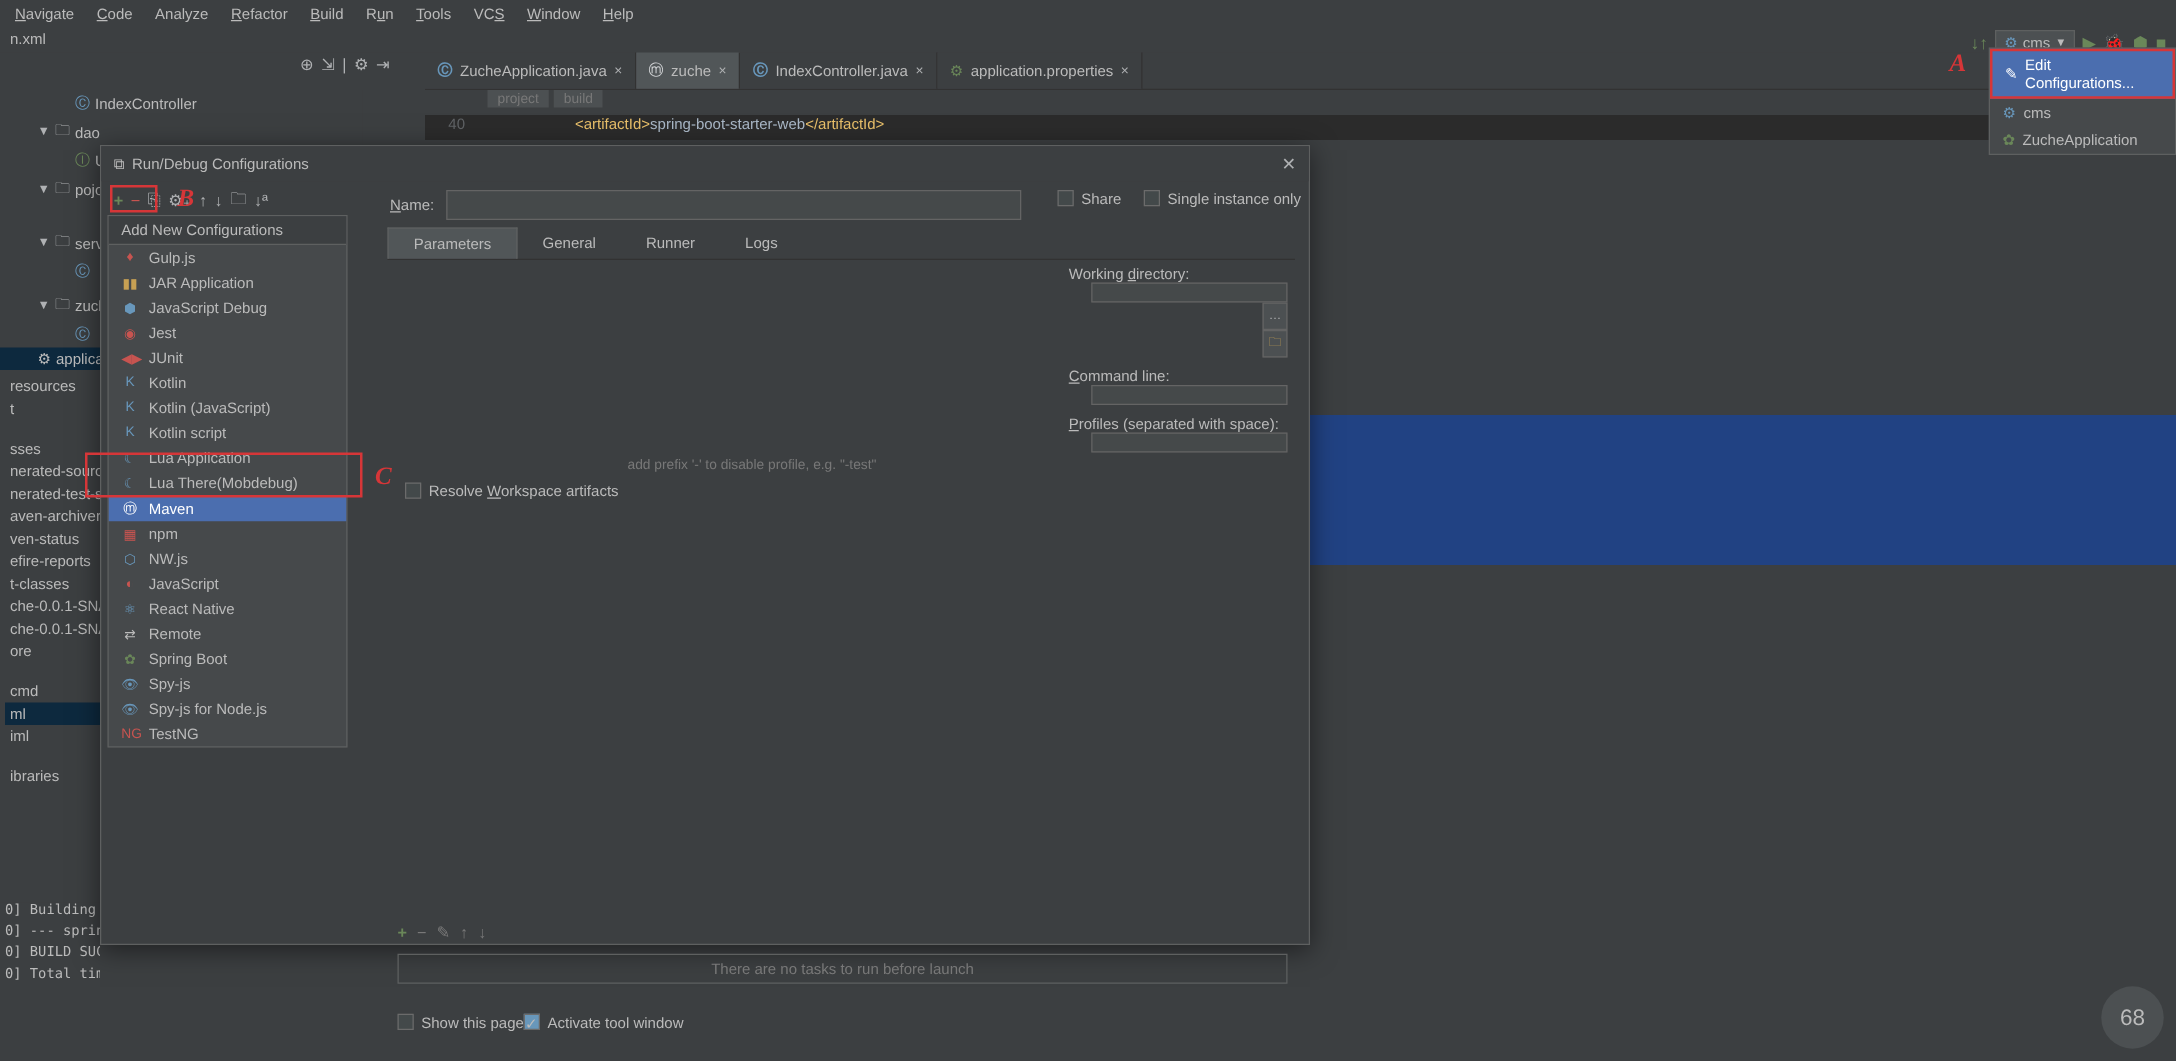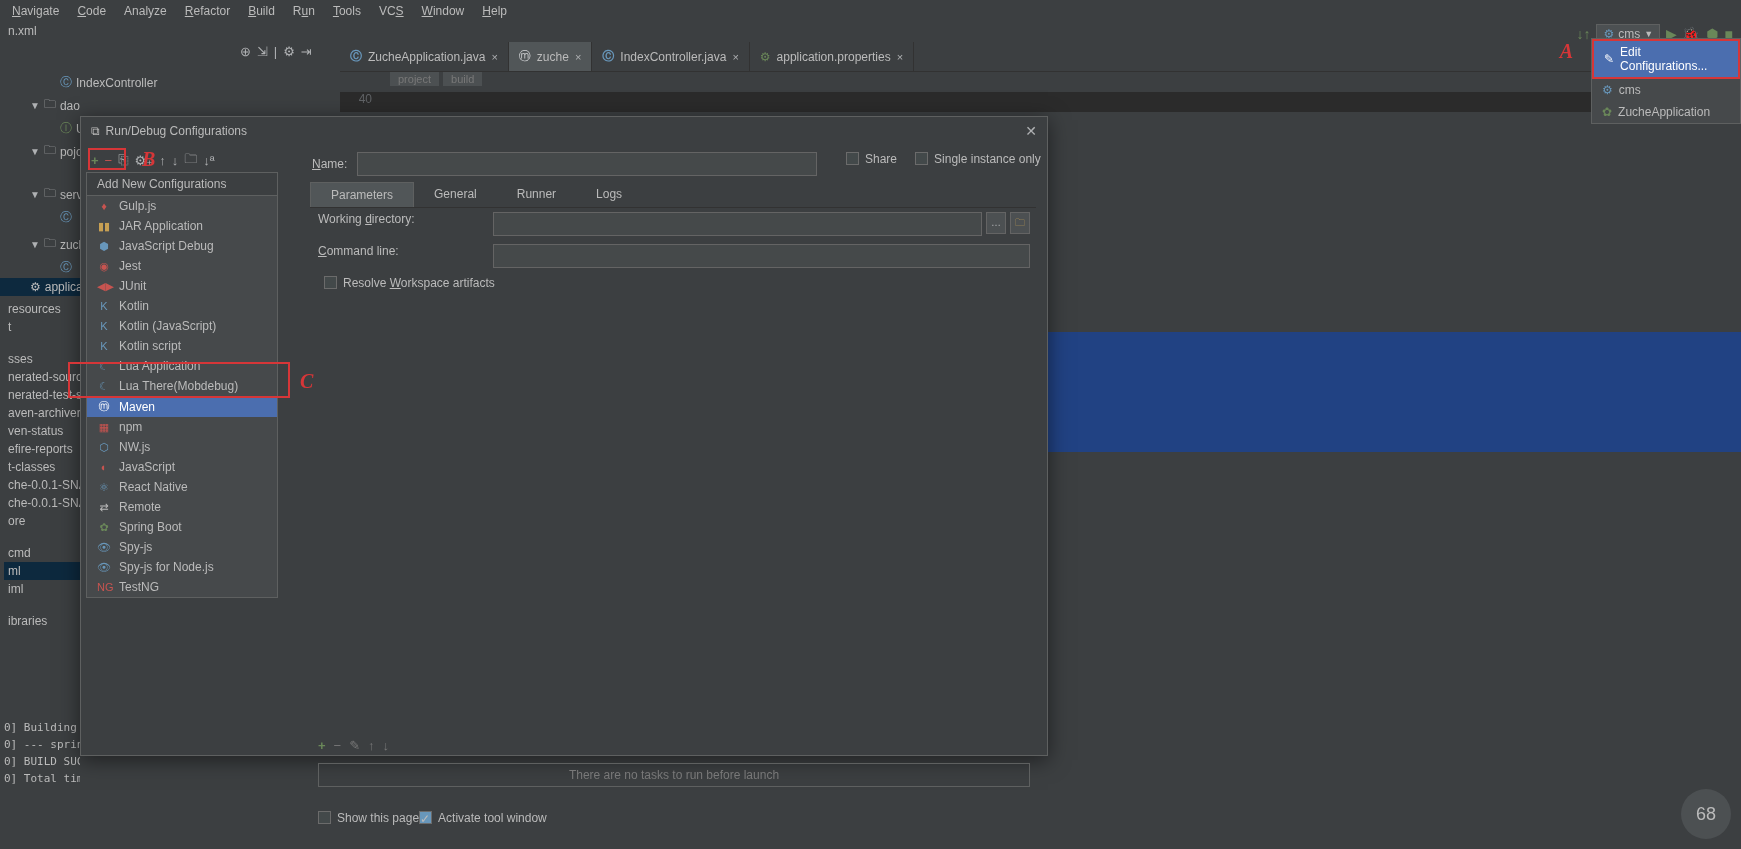--- a/index.html
+++ b/index.html
@@ -94,21 +94,21 @@
 .checkbox-label { display: flex; align-items: flex-start; gap: 6px; color: #bbbbbb; cursor: pointer; }
 .checkbox-box { width: 13px; height: 13px; background: #43494a; border: 1px solid #6b6b6b; display: inline-block; }
 
 
 .config-tabs { position: absolute; top: 182px; left: 310px; display: flex; border-bottom: 1px solid #323232; width: 726px; }
 .config-tab { padding: 5px 20px; cursor: pointer; color: #bbbbbb; }
 .config-tab.active { background: #515658; border: 1px solid #5e6060; border-bottom: none; }
 
 
 .params-panel { position: absolute; top: 212px; left: 318px; width: 712px; }
-.params-row { display: flex; align-items: flex-start; margin-bottom: 8px; }
+.params-row { display: flex; align-items: flex-end; margin-bottom: 8px; flex-direction: column; }
 .params-label { width: 175px; color: #bbbbbb; }
 .params-input { flex: 1; background: #45494a; border: 1px solid #646464; height: 24px; }
 .btn-small { width: 20px; height: 22px; background: #4c5052; border: 1px solid #646464; margin-left: 4px; color: #afb1b3; text-align: center; cursor: pointer; line-height: 20px; font-size: 10px; }
 .hint-text { color: #787878; font-size: 11px; margin-left: 184px; margin-top: -4px; margin-bottom: 8px; }
 
 
 .before-launch { position: absolute; bottom: 62px; left: 318px; width: 712px; }
 .before-launch-title { color: #bbbbbb; cursor: pointer; }
 .before-launch-toolbar { display: flex; gap: 8px; margin-top: 8px; }
 .bl-btn { cursor: pointer; color: #787878; font-size: 13px; }
@@ -202,20 +202,23 @@
   </div>
 </div>
 
 <div class="code-breadcrumb">
   <span class="code-breadcrumb-item">project</span>
   <span class="code-breadcrumb-item">build</span>
 </div>
 
 <div class="code-area">
   <div class="gutter">40</div>
+  <div class="code-line" style="padding-left:80px">
+    <span class="tag">&lt;artifactId&gt;</span><span class="text">spring-boot-starter-web</span><span class="tag">&lt;/artifactId&gt;</span>
+  </div>
 </div>
 
 <div class="blue-strip"></div>
 
 <div class="project-tree">
   <div class="tree-item" style="padding-left:60px">
       <span class="tree-icon-class">Ⓒ</span>
       <span>IndexController</span>
     </div>
   <div class="tree-item" style="padding-left:30px">
@@ -327,20 +330,25 @@
   <div class="params-row">
     <span class="params-label">Working <span style="text-decoration:underline">d</span>irectory:</span>
     <input class="params-input" type="text" style="">
     <span class="btn-small">…</span>
     <span class="btn-small" style="color:#c7a053">🗀</span>
   </div>
   <div class="params-row">
     <span class="params-label"><span style="text-decoration:underline">C</span>ommand line:</span>
     <input class="params-input" type="text" style="">
   </div>
+  <div class="params-row">
+    <span class="params-label"><span style="text-decoration:underline">P</span>rofiles (separated with space):</span>
+    <input class="params-input" type="text" style="">
+  </div>
+  <div class="hint-text">add prefix '-' to disable profile, e.g. "-test"</div>
   <label class="checkbox-label" style="margin-left:6px">
     <span class="checkbox-box"></span>
     <span>Resolve <span style="text-decoration:underline">W</span>orkspace artifacts</span>
   </label>
 </div>
 
 <div class="before-launch" style="z-index:120">
   <div class="before-launch-toolbar">
     <span class="bl-btn bl-add">+</span>
     <span class="bl-btn">−</span>

